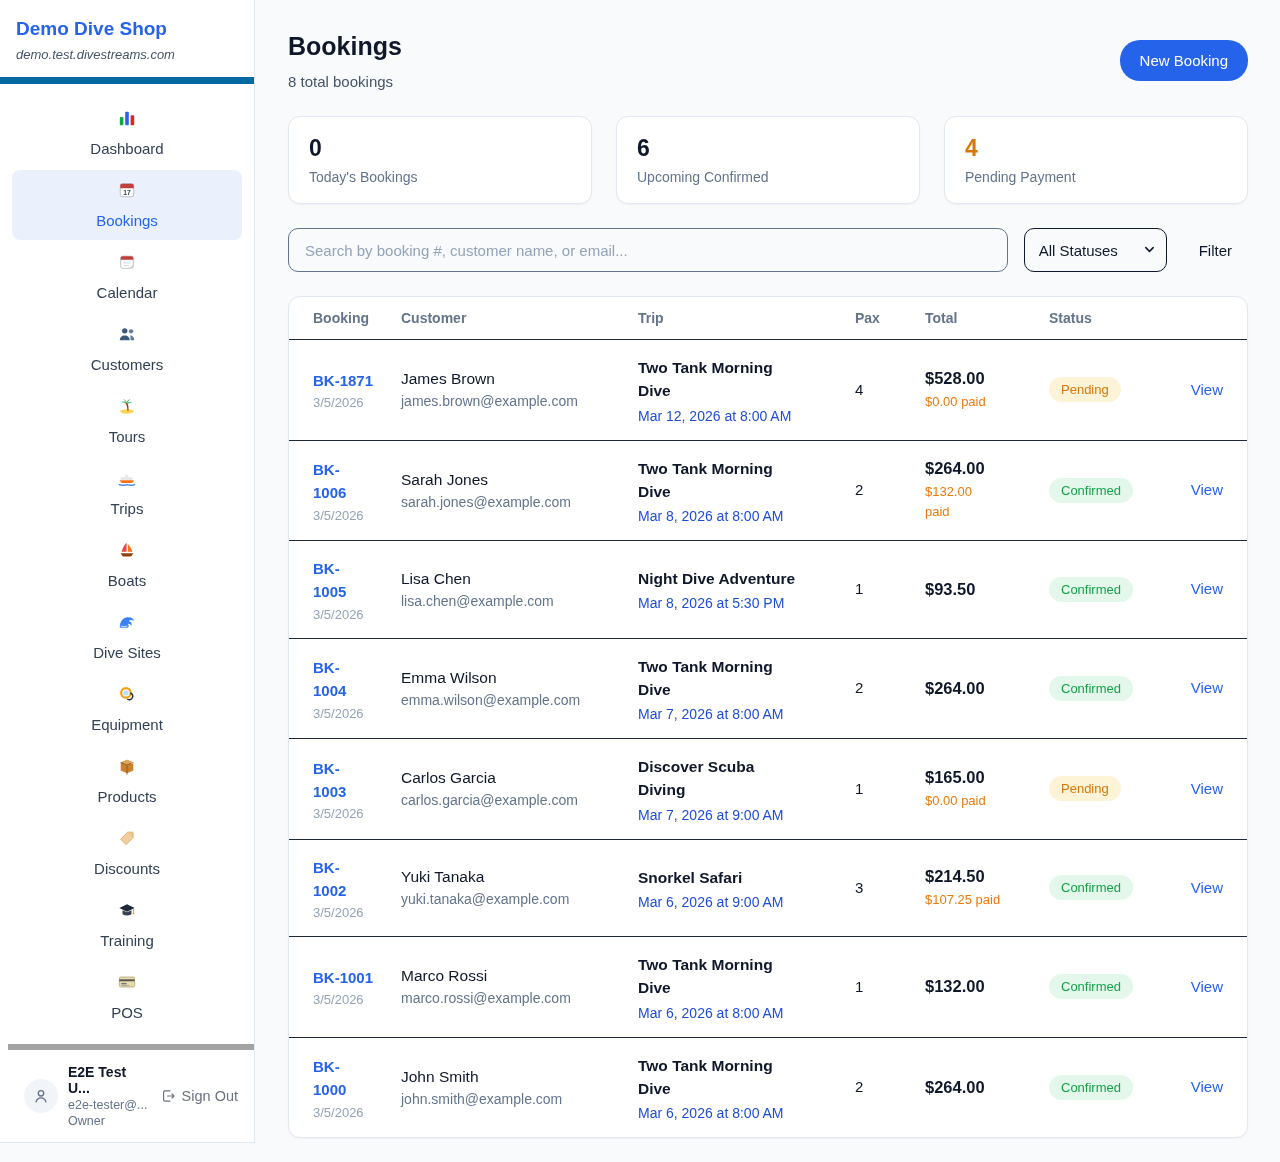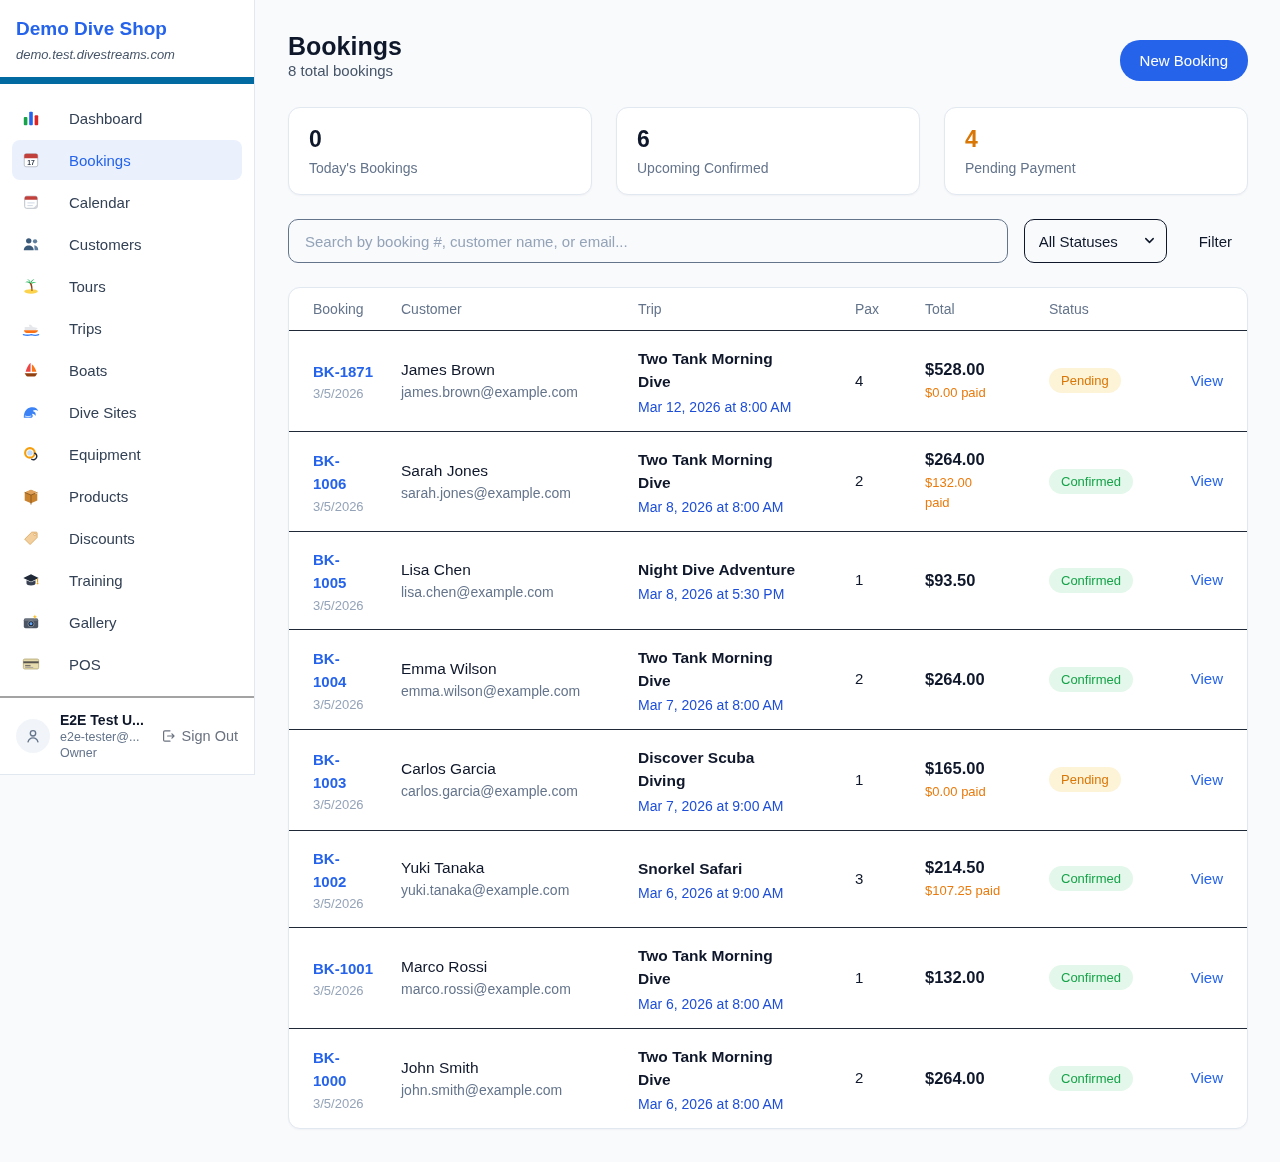--- a/index.html
+++ b/index.html
@@ -16,48 +16,48 @@
     position: absolute; left: 0; top: 0; width: 255px;
     background: #ffffff;
     border-right: 1px solid #e2e8f0;
     border-bottom: 1px solid #e2e8f0;
   }
   .brand { padding: 18px 16px 15px; border-bottom: 7px solid #0369a1; }
   .brand-name { color: #2563eb; font-size: 19px; font-weight: bold; }
   .brand-domain { margin-top: 7px; font-size: 13px; color: #475569; font-style: italic; }
   .nav { padding: 14px 12px 10px; }
   .nav-item {
-    display: flex; align-items: center; gap: 29px;
+    display: flex; align-items: center; gap: 13px;
     padding: 11px 10px; margin-bottom: 2px;
-    border-radius: 8px; font-size: 15px; color: #334155; cursor: pointer;
+    border-radius: 8px; font-size: 15px; color: #334155; cursor: pointer; flex-direction: column;
   }
   .nav-item.active { background: #eaf1fd; color: #2563eb; }
   .nav-icon { width: 18px; height: 18px; display: inline-flex; flex: 0 0 18px; }
   .nav-icon svg { display: block; }
   .user-section {
-    border-top: 2px solid #a3a3a3;
-    padding: 14px 16px; display: flex; align-items: center; gap: 10px;
+    border-top: 6px solid #a3a3a3;
+    padding: 14px 16px; display: flex; align-items: center; gap: 10px; margin-left: 8px;
   }
   .avatar {
     width: 34px; height: 34px; border-radius: 50%;
     background: #f1f5f9; display: flex; align-items: center; justify-content: center;
     flex: 0 0 34px;
   }
   .user-info { flex: 1; min-width: 0; }
   .user-name { font-weight: bold; font-size: 14px; color: #0f172a; }
   .user-email, .user-role { font-size: 12.5px; color: #64748b; margin-top: 2px; }
   .signout {
     display: flex; align-items: center; gap: 6px;
     color: #6b7280; font-size: 14.5px; cursor: pointer; white-space: nowrap;
   }
   
   .main { margin-left: 256px; padding: 32px 32px 24px; }
   .header-row { display: flex; justify-content: space-between; align-items: flex-start; }
   .page-title { font-size: 25px; font-weight: bold; color: #0f172a; }
-  .page-subtitle { margin-top: 1px; font-size: 15px; color: #475569; }
+  .page-subtitle { margin-top: 12px; font-size: 15px; color: #475569; }
   .new-booking-btn {
     background: #2563eb; color: #ffffff; border: none; cursor: pointer;
     border-radius: 20px; padding: 12px 20px; font-size: 15px; font-weight: 500;
     font-family: "Liberation Sans", sans-serif; margin-top: 8px;
   }
   .stats-row { display: grid; grid-template-columns: repeat(3, 1fr); gap: 24px; margin-top: 26px; }
   .stat-card {
     background: #fff; border: 1px solid #e2e8f0; border-radius: 12px;
     padding: 18px 20px; box-shadow: 0 1px 2px rgba(15,23,42,0.04);
   }
@@ -80,21 +80,21 @@
   }
   .select-chevron { position: absolute; right: 11px; top: 15px; pointer-events: none; display: flex; }
   .filter-label { margin-left: 32px; margin-right: 16px; font-size: 15px; color: #0f172a; cursor: pointer; }
   
   .table-card {
     margin-top: 24px; background: #fff; border: 1px solid #e2e8f0;
     border-radius: 12px; overflow: hidden; box-shadow: 0 1px 2px rgba(15,23,42,0.04);
   }
   table { width: 100%; border-collapse: collapse; }
   thead th {
-    text-align: left; font-size: 14px; color: #64748b; font-weight: normal;
+    text-align: left; font-size: 14px; color: #64748b; font-weight: bold;
     padding: 13px 10px 13px 0; border-bottom: 1px solid #1f2937;
   }
   thead th:first-child { padding-left: 24px; }
   tbody td { padding: 16px 10px 16px 0; vertical-align: middle; }
   tbody td:first-child { padding-left: 24px; }
   tbody tr + tr td { border-top: 1px solid #1f2937; }
   .booking-id { color: #2563eb; font-weight: bold; font-size: 15px; white-space: pre-line; line-height: 1.55; cursor: pointer; }
   .booking-date { color: #94a3b8; font-size: 13px; margin-top: 3px; }
   .customer-name { font-size: 15.5px; color: #0f172a; }
   .customer-email { font-size: 14px; color: #64748b; margin-top: 5px; }
@@ -241,32 +241,20 @@
             <path d="M5 10.2v3.6c0 1.2 2.2 2.2 5 2.2s5-1 5-2.2v-3.6l-5 2.4z" fill="#374151"></path>
             <path d="M17.3 8.3v4.5" stroke="#f59e0b" stroke-width="1.2"></path>
             <circle cx="17.3" cy="13.8" r="1" fill="#f59e0b"></circle>
           </svg>
         </span>
         <span class="nav-label">Training</span>
       </div>
       <div class="nav-item">
         <span class="nav-icon">
           <svg viewBox="0 0 20 20" width="18" height="18">
-            <rect x="2" y="6" width="16" height="11" rx="2" fill="#4b5563"></rect>
-            <rect x="2.6" y="6.2" width="14.8" height="2.6" fill="#6b7280"></rect>
-            <circle cx="10" cy="12" r="3.4" fill="#1f2937" stroke="#9ca3af" stroke-width=".8"></circle>
-            <circle cx="10" cy="12" r="1.6" fill="#60a5fa"></circle>
-            <path d="M14.3 1.8l.7 1.7 1.7.7-1.7.7-.7 1.7-.7-1.7-1.7-.7 1.7-.7z" fill="#fbbf24"></path>
-          </svg>
-        </span>
-        <span class="nav-label">Gallery</span>
-      </div>
-      <div class="nav-item">
-        <span class="nav-icon">
-          <svg viewBox="0 0 20 20" width="18" height="18">
             <rect x="1.5" y="4.5" width="17" height="11" rx="1.5" fill="#e7dcae" stroke="#b8ab7a"></rect>
             <rect x="1.5" y="7" width="17" height="2.2" fill="#57534e"></rect>
             <rect x="3.5" y="11" width="6" height="1.6" fill="#78716c"></rect>
             <rect x="3.5" y="13.3" width="9" height="1" fill="#a8a29e"></rect>
           </svg>
         </span>
         <span class="nav-label">POS</span>
       </div>
     </nav>
   <div class="user-section">

